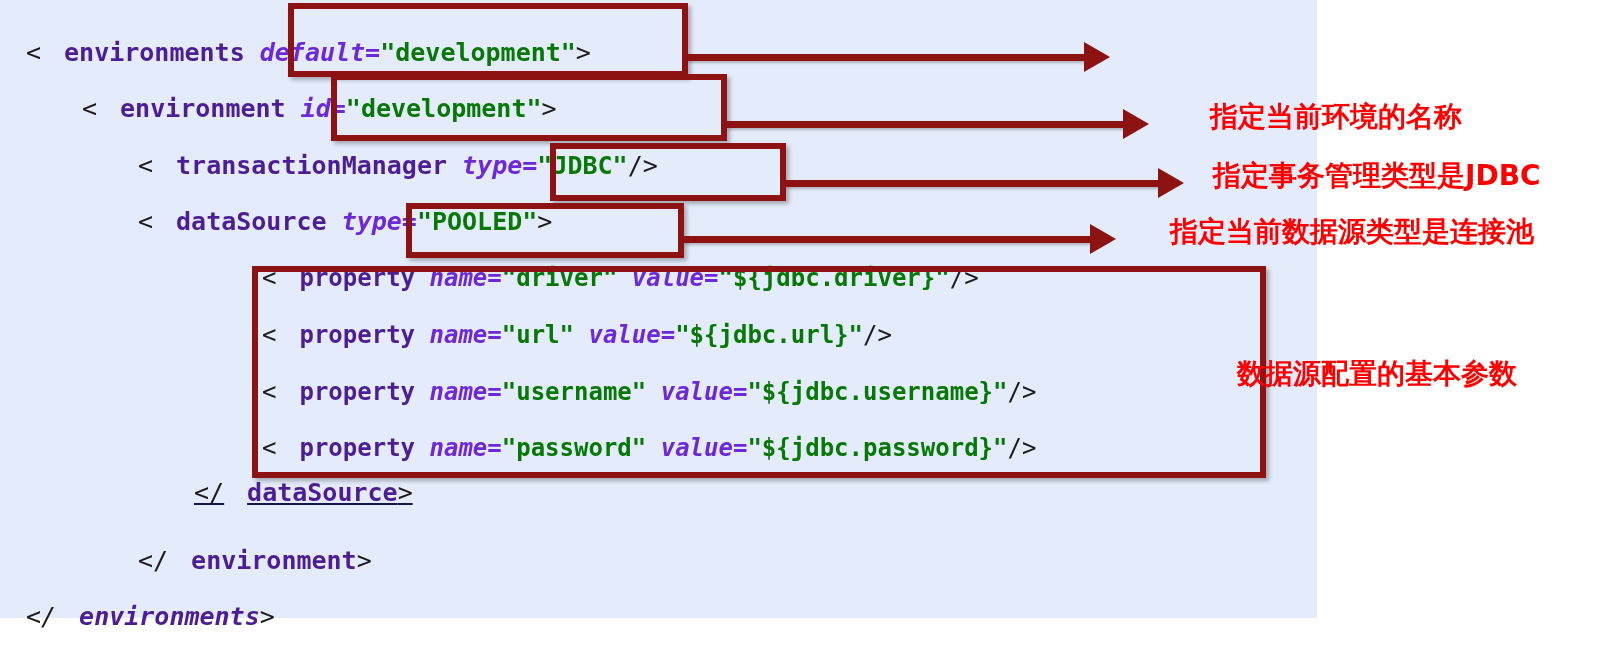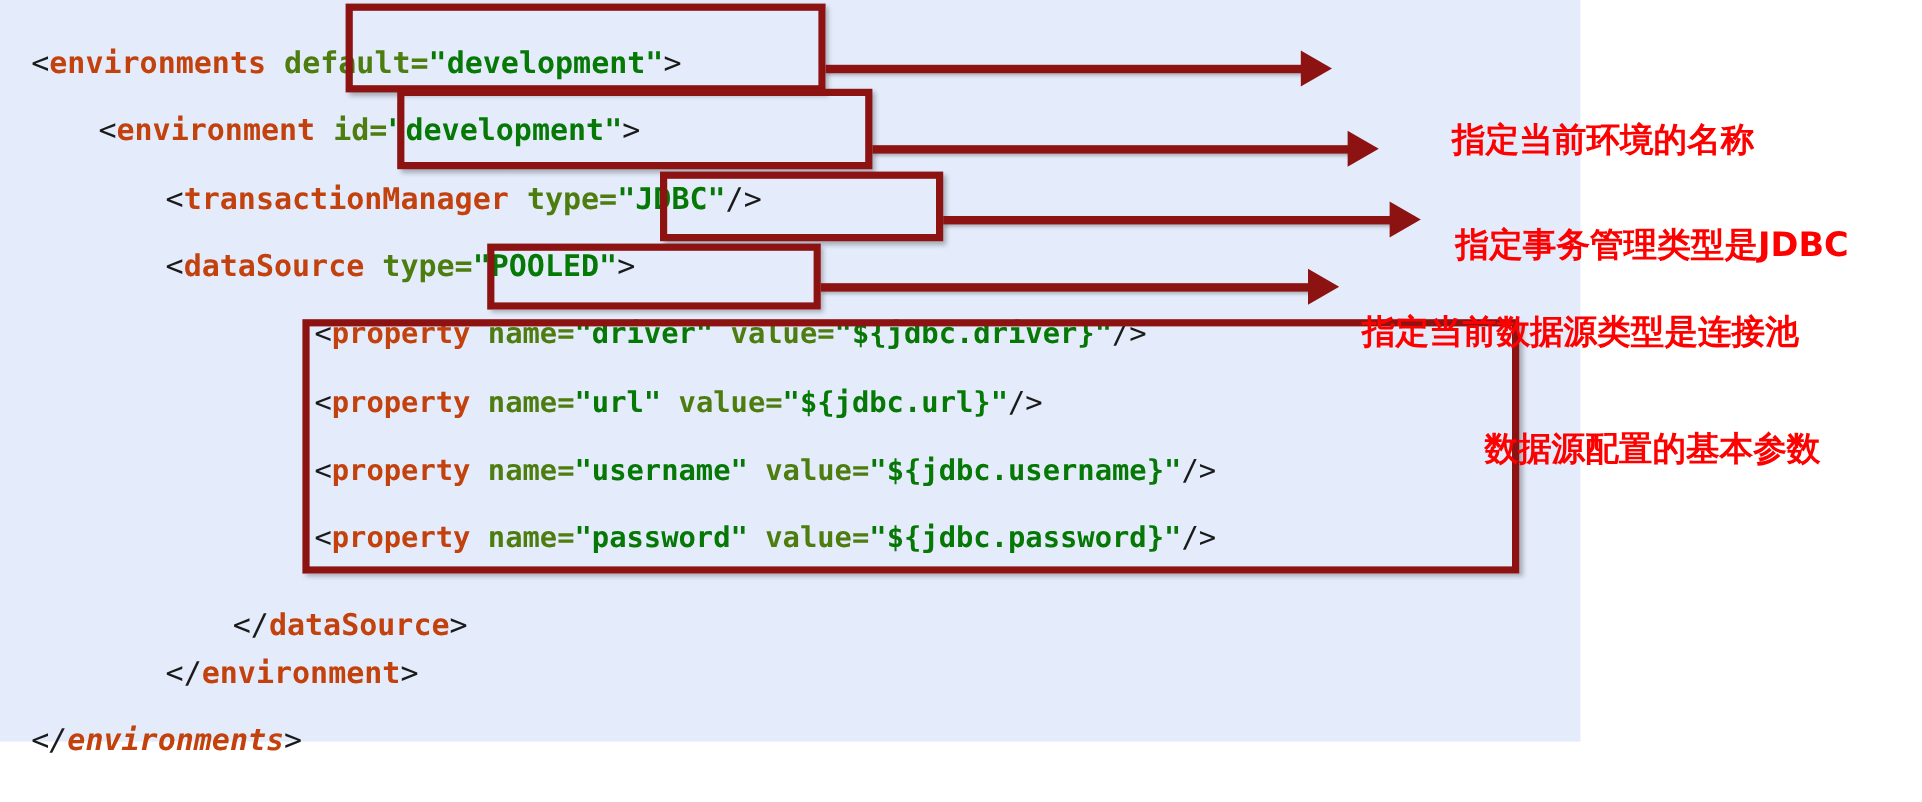--- a/index.html
+++ b/index.html
@@ -11,22 +11,22 @@
   
   .code-canvas{position:absolute;left:0;top:0;width:1317px;height:618px;
                background:#e4ecfb;}
 
   
   .code-line{position:absolute;white-space:pre;
              font-family:"DejaVu Sans Mono","Liberation Mono",monospace;
              font-size:25px;font-weight:bold;line-height:1;
              color:#17174f;letter-spacing:0px;}
   .tk-punct{color:#1a1a1a;font-weight:normal;}
-  .tk-tag{color:#c2410c;}
-  .tk-attr{color:#4d7c0f;}
+  .tk-tag{color:#4c1d95;margin-left:23px;}
+  .tk-attr{color:#6d28d9;font-style:italic;}
   .tk-val{color:#067806;}
   .code-line.small{font-size:24px;}
 
   
   .hl-box{position:absolute;border:6px solid #8d1212;background:transparent;
           box-shadow:3px 3px 4px rgba(0,0,0,.28);box-sizing:border-box;}
 
   
   .arrow{position:absolute;height:0;}
   .arrow .shaft{position:absolute;left:0;top:0;height:7px;background:#8d1212;
@@ -57,21 +57,21 @@
   <div class="code-line" style="left:138px;top:209px;"><span class="tk-punct">&lt;</span><span class="tk-tag">dataSource</span><span class="tk-punct"> </span><span class="tk-attr">type=</span><span class="tk-val">"POOLED"</span><span class="tk-punct">&gt;</span></div>
 
   <div class="code-line small" style="left:262px;top:266px;"><span class="tk-punct">&lt;</span><span class="tk-tag">property</span><span class="tk-punct"> </span><span class="tk-attr">name=</span><span class="tk-val">"driver"</span><span class="tk-punct"> </span><span class="tk-attr">value=</span><span class="tk-val">"${jdbc.driver}"</span><span class="tk-punct">/&gt;</span></div>
 
   <div class="code-line small" style="left:262px;top:323px;"><span class="tk-punct">&lt;</span><span class="tk-tag">property</span><span class="tk-punct"> </span><span class="tk-attr">name=</span><span class="tk-val">"url"</span><span class="tk-punct"> </span><span class="tk-attr">value=</span><span class="tk-val">"${jdbc.url}"</span><span class="tk-punct">/&gt;</span></div>
 
   <div class="code-line small" style="left:262px;top:380px;"><span class="tk-punct">&lt;</span><span class="tk-tag">property</span><span class="tk-punct"> </span><span class="tk-attr">name=</span><span class="tk-val">"username"</span><span class="tk-punct"> </span><span class="tk-attr">value=</span><span class="tk-val">"${jdbc.username}"</span><span class="tk-punct">/&gt;</span></div>
 
   <div class="code-line small" style="left:262px;top:436px;"><span class="tk-punct">&lt;</span><span class="tk-tag">property</span><span class="tk-punct"> </span><span class="tk-attr">name=</span><span class="tk-val">"password"</span><span class="tk-punct"> </span><span class="tk-attr">value=</span><span class="tk-val">"${jdbc.password}"</span><span class="tk-punct">/&gt;</span></div>
 
-  <div class="code-line" style="left:194px;top:508px;"><span class="tk-punct">&lt;/</span><span class="tk-tag">dataSource</span><span class="tk-punct">&gt;</span></div>
+  <div class="code-line" style="left:194px;top:480px;text-decoration:underline;"><span class="tk-punct">&lt;/</span><span class="tk-tag">dataSource</span><span class="tk-punct">&gt;</span></div>
 
   <div class="code-line" style="left:138px;top:548px;text-align:right;"><span class="tk-punct">&lt;/</span><span class="tk-tag">environment</span><span class="tk-punct">&gt;</span></div>
 
   <div class="code-line" style="left:26px;top:604px;font-style:italic;"><span class="tk-punct">&lt;/</span><span class="tk-tag">environments</span><span class="tk-punct">&gt;</span></div>
 
   <div class="hl-box" style="left:288px;top:3px;width:400px;height:74px;"></div>
 
   <div class="hl-box" style="left:331px;top:74px;width:396px;height:67px;"></div>
 
   <div class="hl-box" style="left:550px;top:143px;width:236px;height:58px;"></div>
@@ -96,19 +96,19 @@
   </div>
 
   <div class="arrow" style="left:684px;top:236px;width:434px;">
     <div class="shaft" style="width:410px;"></div>
     <div class="head" style="left:406px;"></div>
   </div>
 
 
   <div class="note" style="left:1186px;top:103px;margin-left:24px;">指定当前环境的名称</div>
 
-  <div class="note" style="left:1213px;top:162px;margin-top:28px;">指定事务管理类型是JDBC</div>
+  <div class="note" style="left:1213px;top:162px;">指定事务管理类型是JDBC</div>
 
-  <div class="note" style="left:1135px;top:218px;margin-top:45px;">指定当前数据源类型是连接池</div>
+  <div class="note" style="left:1170px;top:218px;">指定当前数据源类型是连接池</div>
 
   <div class="note" style="left:1237px;top:348px;margin-top:12px;">数据源配置的基本参数</div>
 
 </div>
 
 </body></html>

